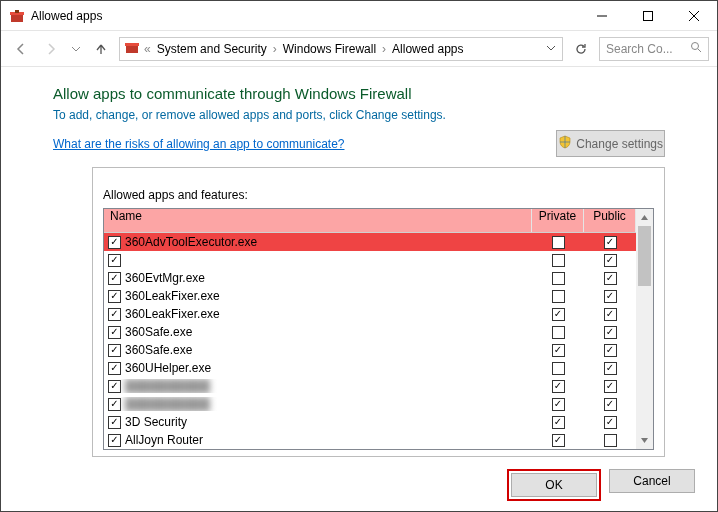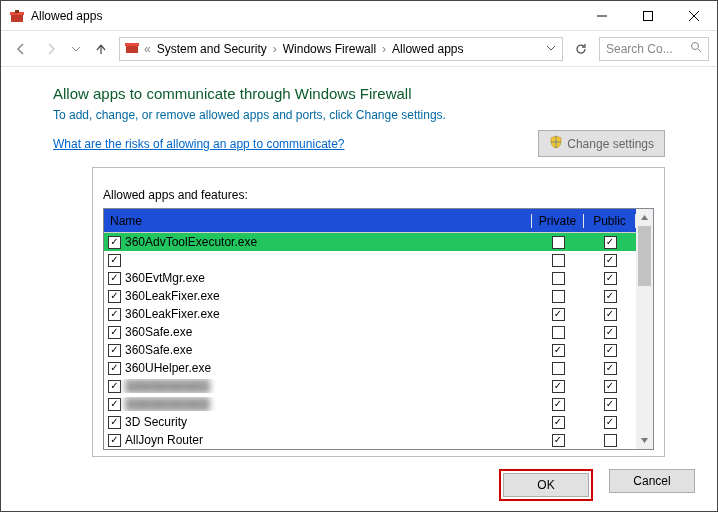--- a/index.html
+++ b/index.html
@@ -15,41 +15,41 @@
 .crumbsep { color: #888; padding: 0 2px; }
 .dropdown { color: #555; padding: 0 2px; }
 .refresh { width: 24px; height: 24px; display: flex; align-items: center; justify-content: center; color: #555; }
 .searchbox { width: 110px; border: 1px solid #ccc; height: 24px; display: flex; align-items: center; padding: 0 6px; color: #888; }
 .searchbox .sicon { margin-left: auto; color: #888; }
 .content { padding: 18px 52px 0 52px; }
 .heading { color: #0a5a2a; font-size: 15px; margin-bottom: 6px; }
 .subhead { color: #0369a1; margin-bottom: 8px; }
 .link { color: #0066cc; }
 .changerow { display: flex; align-items: center; margin-bottom: 10px; }
-.changebtn { margin-left: auto; background: #e1e1e1; border: 1px solid #adadad; padding: 4px 10px; color: #666; display: flex; align-items: center; gap: 4px; }
+.changebtn { margin-left: auto; background: #e1e1e1; border: 1px solid #adadad; padding: 4px 1px; color: #666; display: flex; align-items: center; gap: 4px; }
 .groupbox { border: 1px solid #bcbcbc; padding: 20px 10px 6px 10px; margin-left: 39px; }
 .grouptitle { margin-bottom: 6px; color: #000; }
 .tablewrap { border: 1px solid #828790; height: 242px; position: relative; background: #fff; }
-.theadrow { display: flex; border-bottom: 1px solid #d0d0d0; background: #1d4ed8; height: 24px; align-items: center; }
+.theadrow { display: flex; border-bottom: 1px solid #d0d0d0; background: #fca5a5; height: 24px; }
 .th-name { flex: 1; padding-left: 6px; border-right: 1px solid #e5e5e5; font-size: 12px; }
 .th-col { width: 52px; text-align: center; border-right: 1px solid #e5e5e5; font-size: 12px; }
 .th-scroll { width: 17px; }
 .tbody { position: absolute; top: 24px; bottom: 0; left: 0; right: 17px; overflow: hidden; }
 .row { display: flex; height: 18px; align-items: center; }
-.row.sel { background: #22c55e; }
+.row.sel { background: #ef4444; }
 .cell-name { flex: 1; padding-left: 4px; display: flex; align-items: center; gap: 4px; overflow: hidden; white-space: nowrap; }
 .cell-col { width: 52px; display: flex; align-items: center; justify-content: center; }
 .cb { width: 13px; height: 13px; border: 1px solid #333; display: inline-flex; align-items: center; justify-content: center; font-size: 10px; line-height: 1; background: #fff; }
 .cb.on::after { content: "✓"; }
 .scrollbar { position: absolute; top: 0; right: 0; bottom: 0; width: 17px; background: #f0f0f0; display: flex; flex-direction: column; }
 .sbbtn { height: 17px; display: flex; align-items: center; justify-content: center; color: #555; background: #f0f0f0; }
 .sbtrack { flex: 1; position: relative; }
 .sbthumb { position: absolute; left: 2px; right: 2px; top: 0; height: 60px; background: #c2c2c2; }
 .blur { filter: blur(3px); color: #999; }
-.footer { position: absolute; bottom: 10px; right: 22px; display: flex; gap: 16px; }
+.footer { position: absolute; bottom: 10px; right: 22px; display: flex; gap: 8px; }
 .btn { width: 86px; height: 24px; border: 1px solid #adadad; background: #e1e1e1; display: flex; align-items: center; justify-content: center; }
 .okwrap { border: 2px solid #d10000; padding: 2px; }
 .shield-svg { width: 14px; height: 14px; }
 .appicon-svg { width: 16px; height: 16px; }
 </style>
 </head>
 <body>
 
 <div class="titlebar">
   <span class="icon">

